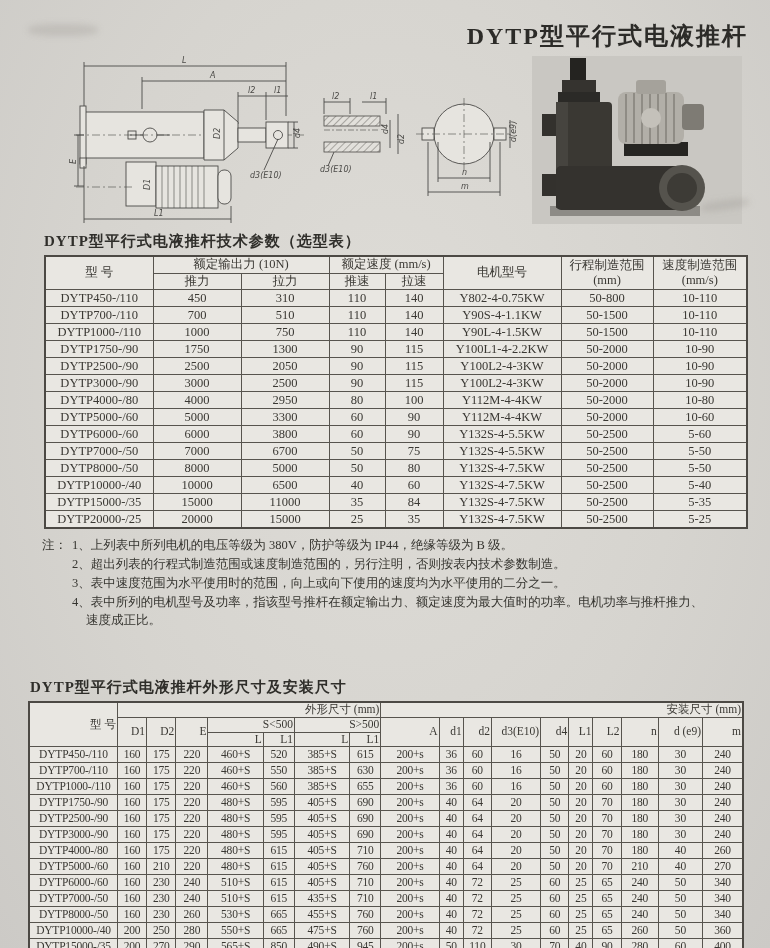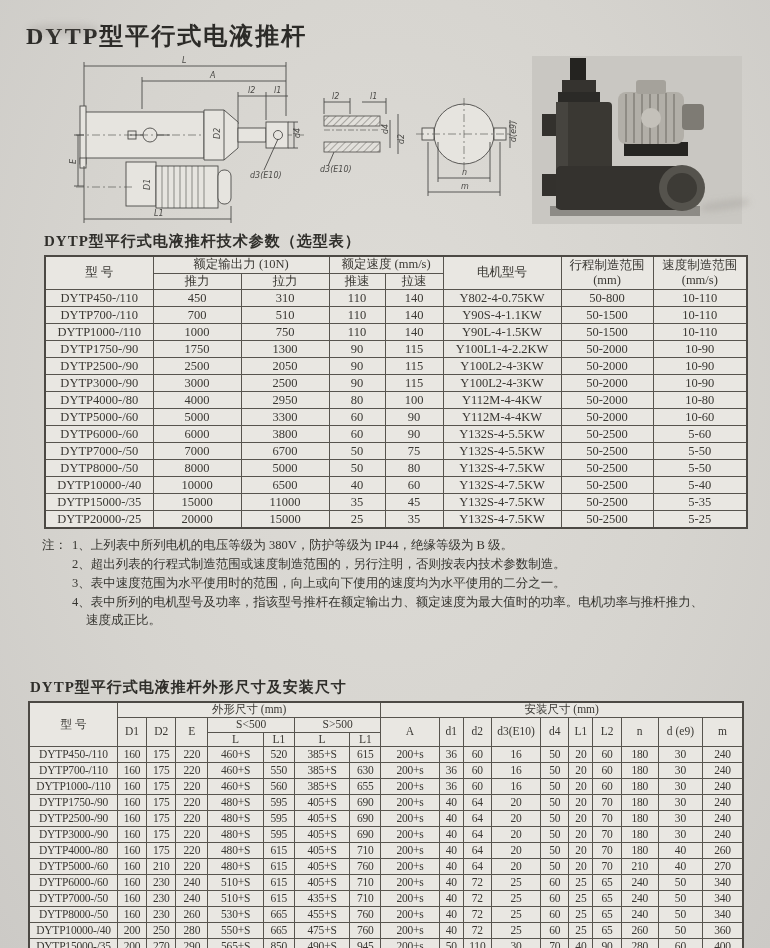--- a/index.html
+++ b/index.html
@@ -3,34 +3,34 @@
 <meta charset="utf-8">
 <style>
   html,body{margin:0;padding:0;background:#b9b7b3;}
   .page{
     position:relative; width:770px; height:948px; overflow:hidden;
     box-sizing:border-box; padding:10px 22px 8px 26px;
     background:radial-gradient(ellipse at 50% 40%, #dedcd7 0%, #d6d4cf 55%, #cccac6 100%);
     font-family:"Liberation Serif","DejaVu Serif",serif; color:#3a3833;
   }
   .smudge{position:absolute; background:rgba(120,118,112,.18); filter:blur(3px); border-radius:40%;}
-  h1{ margin:10px 0 2px; text-align:left; font-size:24px; letter-spacing:2px;
+  h1{ margin:10px 0 2px; text-align:right; font-size:24px; letter-spacing:2px;
       font-weight:bold; color:#2c2b28;}
   .figure-row{display:flex; align-items:flex-start; height:172px; margin:2px 0 4px 36px;}
   .drawing{flex:0 0 470px;}
   .photo{flex:0 0 210px; margin-top:2px;}
   .section-label{font-size:15px; font-weight:bold; color:#2f2e2a; margin:6px 0 4px 18px; letter-spacing:1px;}
   table{border-collapse:collapse; table-layout:fixed; background:#e9e7e2;}
   th,td{border:1px solid #57544e; text-align:center; vertical-align:middle;
         padding:0 1px; overflow:hidden; white-space:nowrap; font-weight:normal;}
   .t1{width:702px; margin-left:18px; font-size:12.5px;}
   .t1 thead th{font-size:12.5px; line-height:1.25; white-space:normal;}
   .t1 tbody td{height:16px; line-height:16px;}
   .t2{width:716px; margin-left:2px; font-size:11.5px;}
-  .t2 thead th{font-size:11.5px; line-height:1.2;}
+  .t2 thead th{font-size:11.5px; line-height:1.2;text-align:right;}
   .t2 tbody td{height:15px; line-height:15px; letter-spacing:-0.2px;}
   table{border:2px solid #4c4944;}
   .notes{margin:7px 0 4px 16px; font-size:12.5px; line-height:1.5; color:#35342f; display:flex;}
   .notes .nlabel{flex:0 0 30px;}
   .notes .nitems{flex:1; max-width:640px;}
   .notes .nitems div{padding-left:14px; text-indent:-14px;}
   .footnote{margin:5px 0 0 16px; font-size:12.5px; color:#35342f;}
   svg text{font-family:"DejaVu Sans","Liberation Sans",sans-serif; font-size:8px; fill:#4b4a47; font-style:italic;}
   .hatch-bar{fill:url(#hatch); stroke:#4b4a47; stroke-width:.8;}
 </style>
@@ -342,21 +342,21 @@
           <td>60</td>
           <td>Y132S-4-7.5KW</td>
           <td>50-2500</td>
           <td>5-40</td>
         </tr>
         <tr>
           <td>DYTP15000-/35</td>
           <td>15000</td>
           <td>11000</td>
           <td>35</td>
-          <td>45</td>
+          <td>84</td>
           <td>Y132S-4-7.5KW</td>
           <td>50-2500</td>
           <td>5-35</td>
         </tr>
         <tr>
           <td>DYTP20000-/25</td>
           <td>20000</td>
           <td>15000</td>
           <td>25</td>
           <td>35</td>

